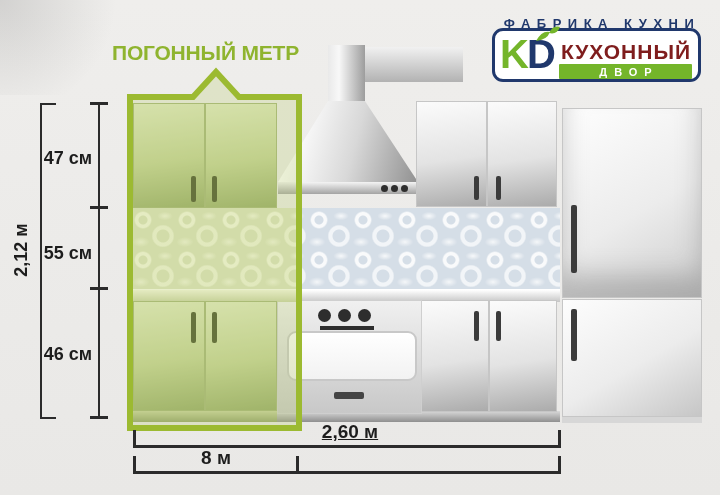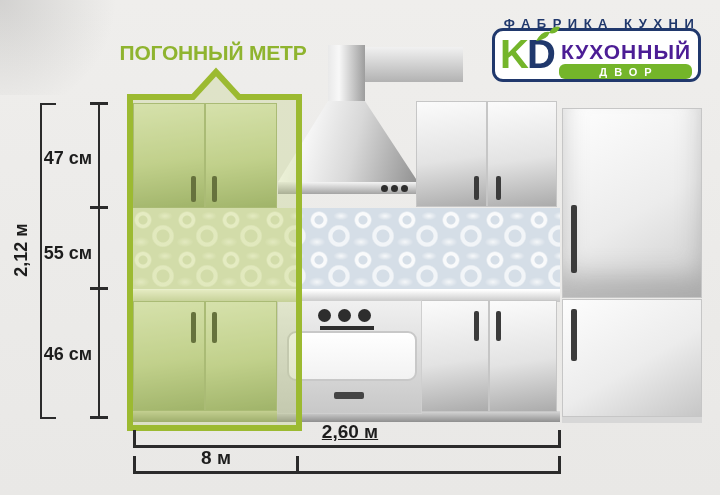--- a/index.html
+++ b/index.html
@@ -101,30 +101,30 @@
   #hl-countertop{left:133px;top:289px;width:163px;height:12px;background:linear-gradient(#f6f8e2,#c9d2a5);border-top:1px solid #fbfdf0;}
   #hl-wall-cab{left:133px;top:103px;width:144px;height:105px;}
   #hwc-h1{left:58px;top:73px;width:5px;height:26px;}
   #hwc-h2{left:79px;top:73px;width:5px;height:26px;}
   #hl-base-cab{left:133px;top:301px;width:144px;height:110px;}
   #hbc-h1{left:58px;top:11px;width:5px;height:31px;}
   #hbc-h2{left:79px;top:11px;width:5px;height:31px;}
   #hl-plinth{left:133px;top:411px;width:144px;height:11px;background:linear-gradient(#c7d19c,#92a268);}
   #frame-svg{left:124px;top:64px;width:182px;height:372px;}
 
-  #callout-label{left:112px;top:41px;width:202px;text-align:center;font-size:21px;font-weight:bold;color:#8fb42f;letter-spacing:-0.2px;}
+  #callout-label{left:112px;top:41px;width:202px;text-align:left;font-size:21px;font-weight:bold;color:#8fb42f;letter-spacing:-0.2px;}
 
   
   #brand-tagline{left:486px;top:8px;width:232px;text-align:center;font-size:13px;font-weight:bold;letter-spacing:6.5px;color:#20386c;margin-top:8px;}
   #logo-box{left:492px;top:28px;width:209px;height:54px;background:#fff;border:3px solid #20386c;border-radius:11px;box-sizing:border-box;}
   #logo-kd{position:absolute;left:5px;top:-3px;font-size:40px;font-weight:bold;letter-spacing:-2px;line-height:52px;}
   #logo-kd .k{color:#74b52a;} #logo-kd .d{color:#20386c;}
   #logo-leaf{position:absolute;left:38px;top:-7px;}
-  #logo-name1{position:absolute;left:62px;top:9px;width:138px;text-align:center;font-size:21px;font-weight:bold;color:#4c1d95;letter-spacing:1px;}
-  #logo-bar{position:absolute;left:64px;top:33px;width:133px;height:15px;background:#74b52a;border-radius:6px;
+  #logo-name1{position:absolute;left:62px;top:9px;width:138px;text-align:center;font-size:21px;font-weight:bold;color:#7f1d1d;letter-spacing:1px;}
+  #logo-bar{position:absolute;left:64px;top:33px;width:133px;height:15px;background:#74b52a;border-radius:1px;
     display:flex;align-items:center;justify-content:center;color:#fff;font-size:11px;font-weight:bold;letter-spacing:7px;padding-left:7px;box-sizing:border-box;}
 
   
   #watermark{left:606px;top:450px;width:114px;height:44px;opacity:0.92;}
   .wm-c{position:absolute;border-radius:50%;background:#fbfbfb;box-shadow:0 1px 2px rgba(150,150,150,0.35);}
   #wm-c1{left:3px;top:14px;width:18px;height:18px;}
   #wm-c2{left:6px;top:4px;width:8px;height:8px;}
   #wm-c3{left:21px;top:6px;width:11px;height:11px;}
   #wm-c4{left:24px;top:20px;width:8px;height:8px;}
   #wm-text{position:absolute;left:33px;top:1px;font-size:31px;font-weight:bold;color:#fbfbfb;text-shadow:0 1px 2px rgba(150,150,150,0.35);}

